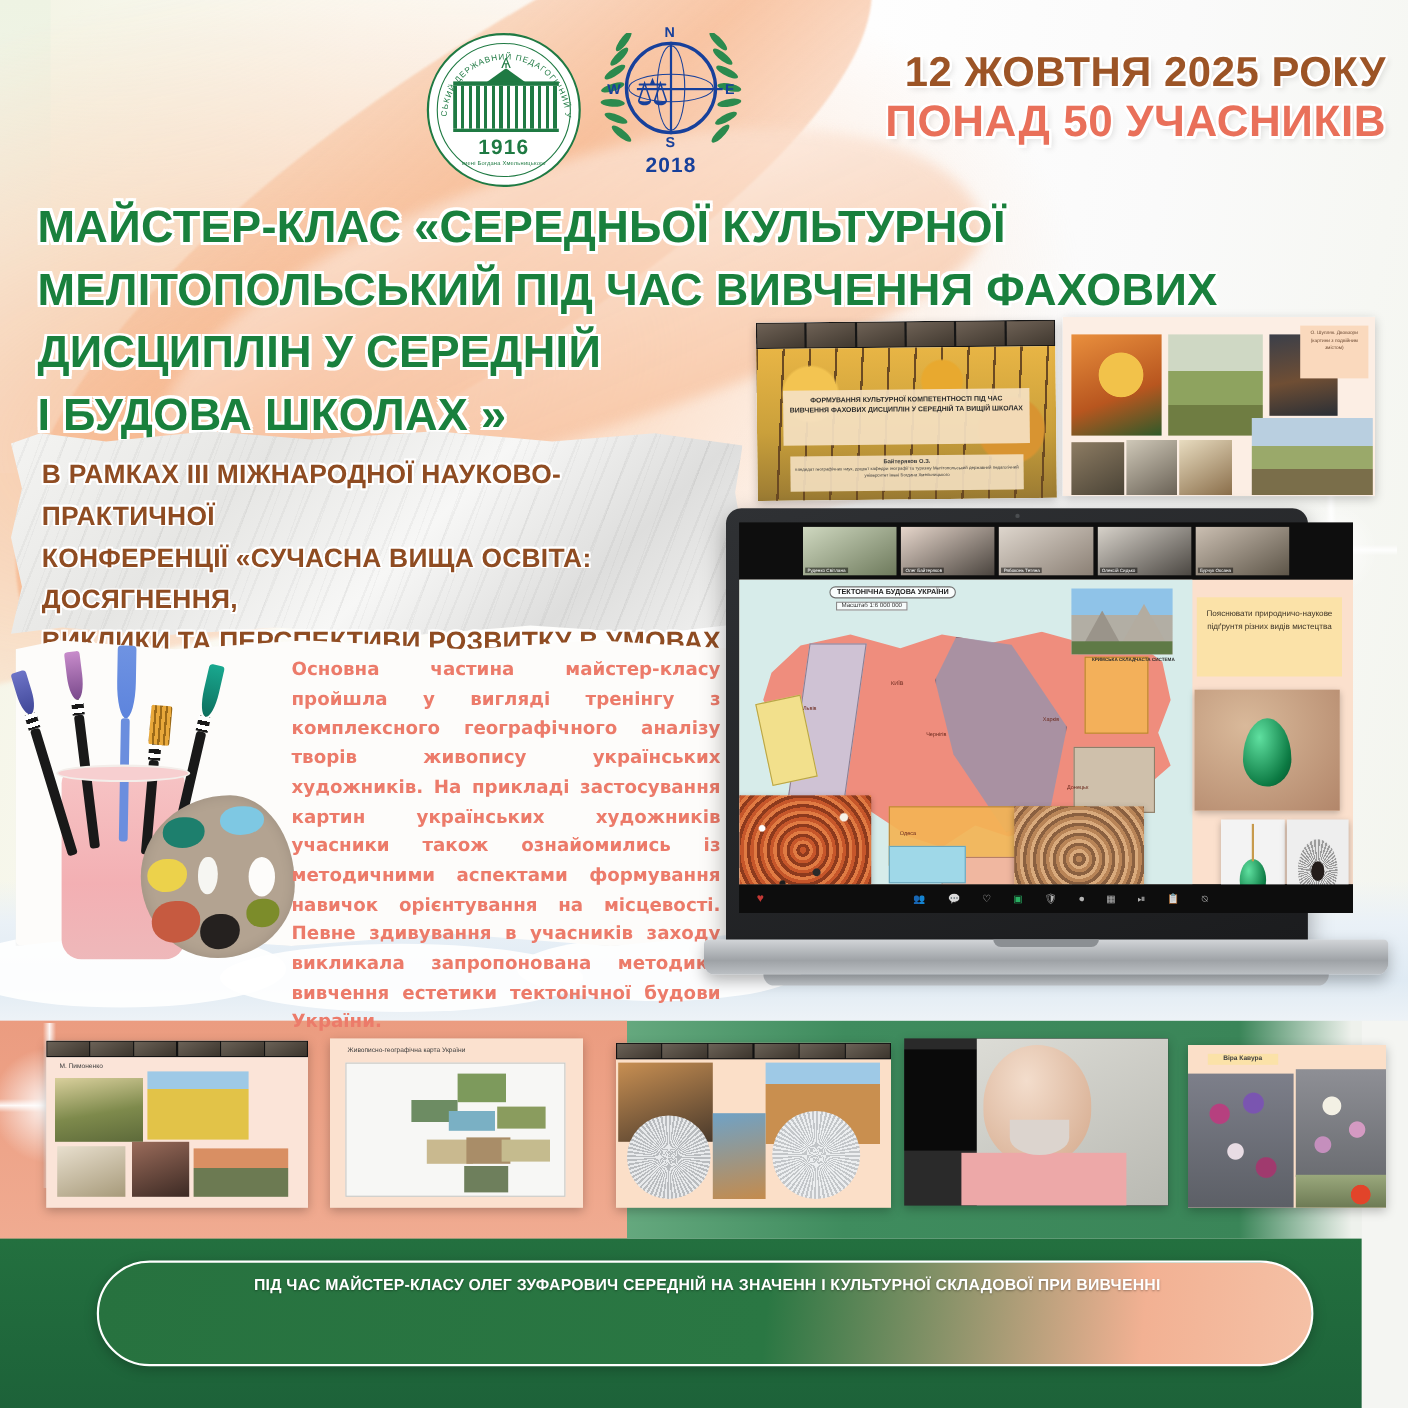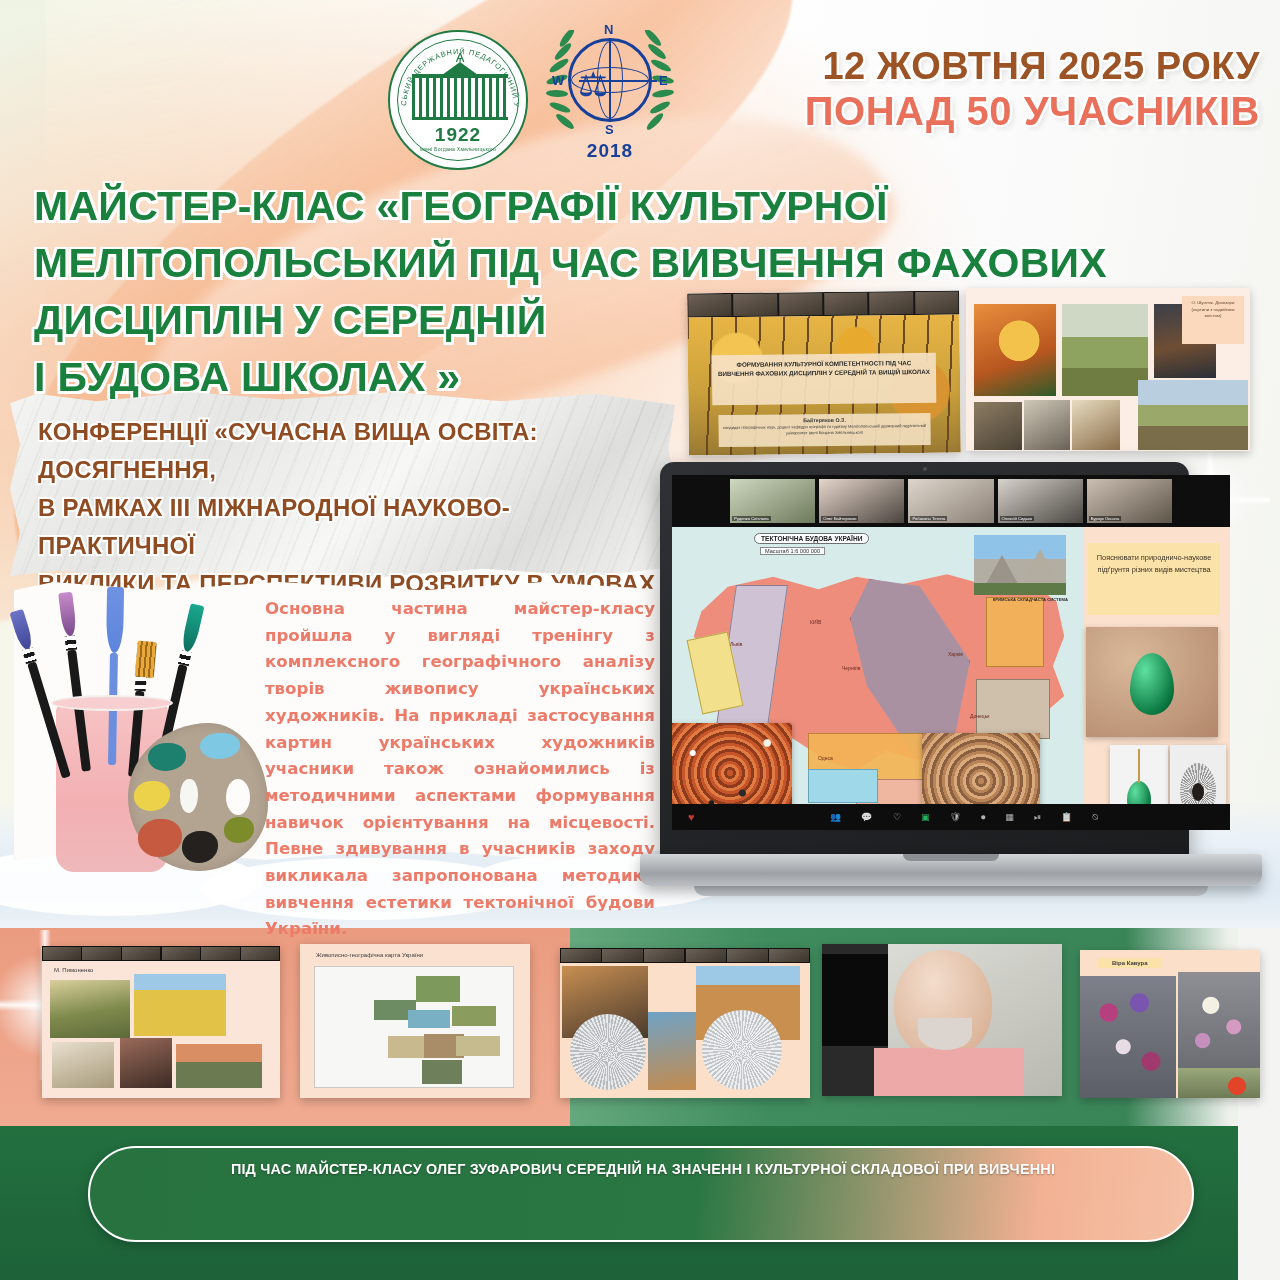--- a/index.html
+++ b/index.html
@@ -464,21 +464,21 @@
         <defs>
             <path id="arcTop" d="M 16,76 A 54,54 0 0 1 124,76"></path>
           </defs>
         <text font-size="7.4" font-family="Liberation Sans, sans-serif" fill="#1f7a43" letter-spacing="0.9">
           <textPath href="#arcTop" startOffset="50%" text-anchor="middle">МЕЛІТОПОЛЬСЬКИЙ ДЕРЖАВНИЙ ПЕДАГОГІЧНИЙ УНІВЕРСИТЕТ</textPath>
         </text>
       </svg>
       <div class="trident">Ѧ</div>
       <div class="pediment"></div>
       <div class="bldg"></div>
-      <div class="year">1922</div>
+      <div class="year">1916</div>
       <div class="sub">імені Богдана Хмельницького</div>
     </div>
 
     <div class="logo-conf">
       <div class="wreath-l">
         <span class="wleaf" style="left:16px;top:4px;transform:rotate(-50deg)"></span>
         <span class="wleaf" style="left:12px;top:18px;transform:rotate(-42deg)"></span>
         <span class="wleaf" style="left:8px;top:32px;transform:rotate(-30deg)"></span>
         <span class="wleaf" style="left:6px;top:46px;transform:rotate(-14deg)"></span>
         <span class="wleaf" style="left:6px;top:60px;transform:rotate(6deg)"></span>
@@ -505,32 +505,32 @@
       <div class="cyear">2018</div>
     </div>
   </div>
 
   <div class="headline-right">
     <div class="hr-line1">12 ЖОВТНЯ 2025 РОКУ</div>
     <div class="hr-line2">ПОНАД 50 УЧАСНИКІВ</div>
   </div>
 
   <div class="main-title">
-    <div class="ln">МАЙСТЕР-КЛАС «ГЕОГРАФІЇ КУЛЬТУРНОЇ</div>
+    <div class="ln">МАЙСТЕР-КЛАС «СЕРЕДНЬОЇ КУЛЬТУРНОЇ</div>
     <div class="ln">МЕЛІТОПОЛЬСЬКИЙ ПІД ЧАС ВИВЧЕННЯ ФАХОВИХ</div>
     <div class="ln">ДИСЦИПЛІН У СЕРЕДНІЙ</div>
     <div class="ln">І БУДОВА ШКОЛАХ »</div>
   </div>
 
   <div class="torn">
     <div class="torn-texture"></div>
   </div>
   <div class="subtitle">
+    <div class="sl">В РАМКАХ III МІЖНАРОДНОЇ НАУКОВО-ПРАКТИЧНОЇ</div>
     <div class="sl">КОНФЕРЕНЦІЇ «СУЧАСНА ВИЩА ОСВІТА: ДОСЯГНЕННЯ,</div>
-    <div class="sl">В РАМКАХ III МІЖНАРОДНОЇ НАУКОВО-ПРАКТИЧНОЇ</div>
     <div class="sl">ВИКЛИКИ ТА ПЕРСПЕКТИВИ РОЗВИТКУ В УМОВАХ</div>
     <div class="sl">НЕВИЗНАЧЕНОСТІ»</div>
   </div>
 
   <div class="body-panel"></div>
 
   <div class="art-kit">
     <div class="jar"></div>
     <div class="brush" style="left:44px;top:18px;transform:rotate(-17deg);">
       <div class="tip" style="height:40px;background:linear-gradient(180deg,#6d74c7,#3f4697);"></div>

